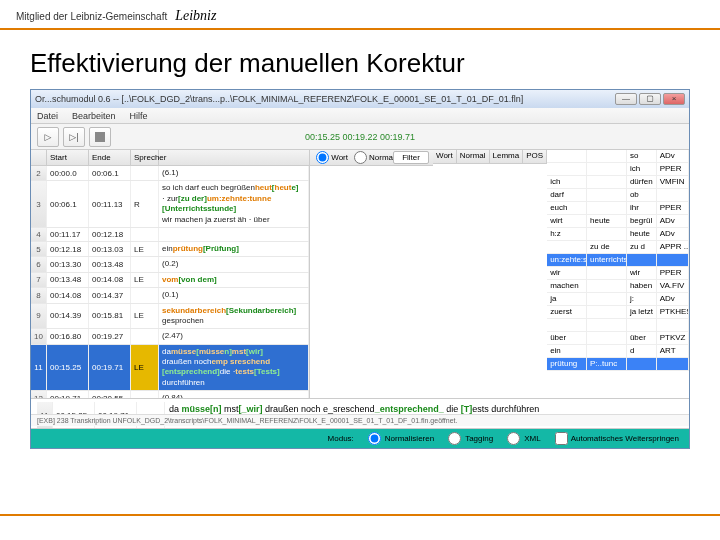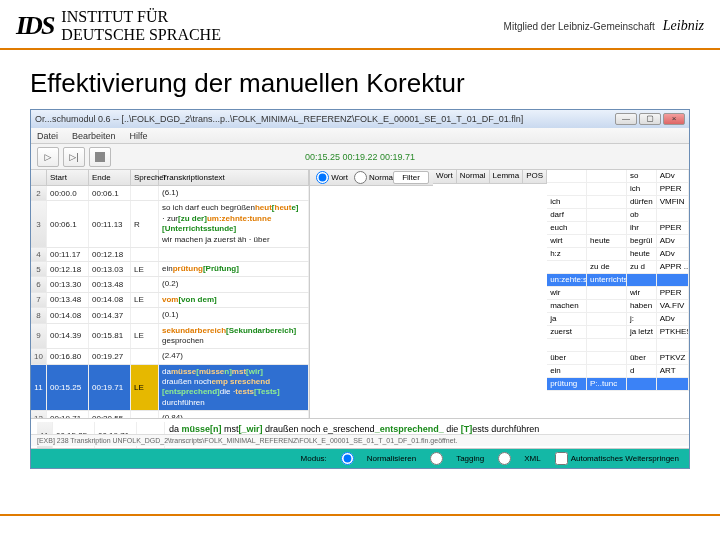--- a/index.html
+++ b/index.html
@@ -62,37 +62,28 @@
   .rp-row .rc { border-right: 1px solid #eee; padding: 1px 3px; overflow: hidden; white-space: nowrap; }
   .rp-row.hl-red { background: #3b82f6; color: #fff; }
   .bottom-pane { border-top: 1px solid #ccc; height: 34px; padding: 3px 6px; font-size: 9px; display: flex; }
   .bottom-pane .cell.n { width: 16px; }
   .bottom-pane .cell.s { width: 42px; }
   .bottom-pane .cell.e { width: 42px; }
   .bottom-pane .cell.sp { width: 28px; }
   .bottom-pane .tx { flex: 1; padding: 2px 4px; }
   .statusbar { position: absolute; bottom: 22px; left: 0; right: 0; font-size: 7px; color: #666; padding: 2px 6px; border-top: 1px solid #ddd; background: #f8f8f8; }
   .footer-bar { position: absolute; bottom: 0; left: 0; right: 0; height: 20px; border-top: 1px solid #ccc; background: #14b8a6; display: flex; align-items: center; justify-content: flex-end; gap: 14px; padding: 0 10px; font-size: 8px; }
-  .modus-radio { display: flex; align-items: center; gap: 13px; }
+  .modus-radio { display: flex; align-items: center; gap: 4px; }
   .cb { display: flex; align-items: center; gap: 3px; }
   .bottom-orange { position: absolute; bottom: 24px; left: 0; right: 0; height: 2px; background: #e07b00; }
 </style>
 </head>
 <body>
 
 <div class="slide-header">
-  <div class="logo-left">
-    <div class="ids-logo">
-      <span class="big">IDS</span>
-    </div>
-    <div class="ids-logo text">
-      <div>INSTITUT FÜR</div>
-      <div>DEUTSCHE SPRACHE</div>
-    </div>
-  </div>
   <div style="display:flex;align-items:center;gap:8px;">
     <span class="member-text">Mitglied der Leibniz-Gemeinschaft</span>
     <span class="leibniz-logo">Leibniz</span>
   </div>
 </div>
 <div class="orange-rule"></div>
 
 <h1 class="slide-title">Effektivierung der manuellen Korektur</h1>
 
 <div class="app-window">
@@ -118,21 +109,20 @@
     <span class="time-center">00:15.25  00:19.22  00:19.71</span>
   </div>
 
   <div class="app-body">
     <div class="left-panel">
       <div class="col-headers">
         <div class="ch n"></div>
         <div class="ch s">Start</div>
         <div class="ch e">Ende</div>
         <div class="ch sp">Sprecher</div>
-        <div class="ch tx">Transkriptionstext</div>
       </div>
       <div class="rows" id="trows">
           <div class="row">
             <div class="cell n">2</div>
             <div class="cell s">00:00.0</div>
             <div class="cell e">00:06.1</div>
             <div class="cell sp"></div>
             <div class="cell tx markup">(6.1)</div>
           </div>
           <div class="row">

